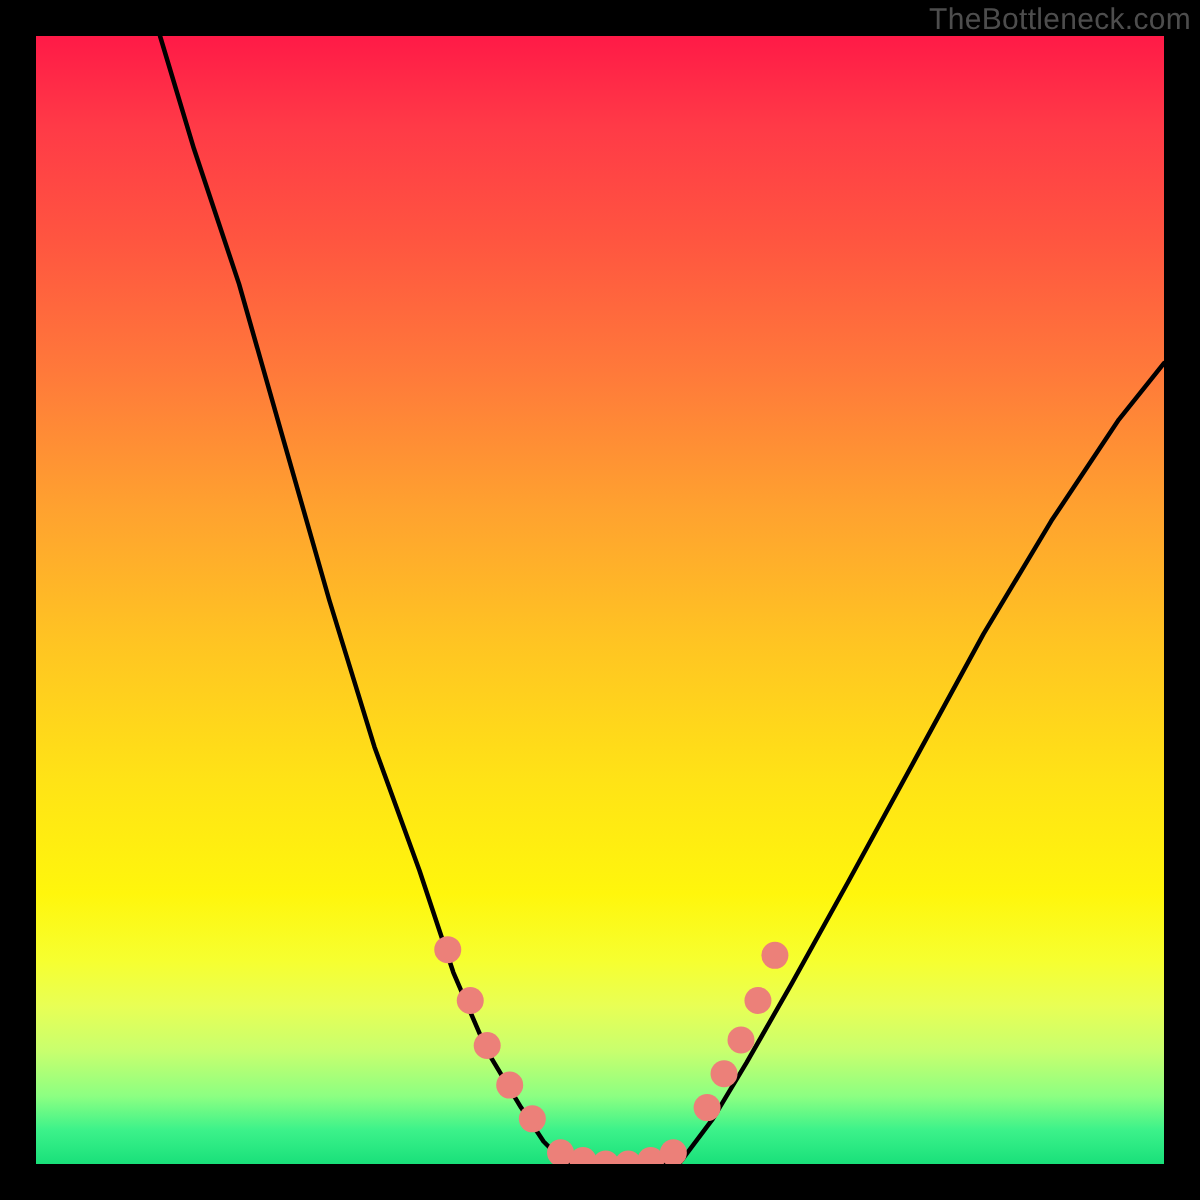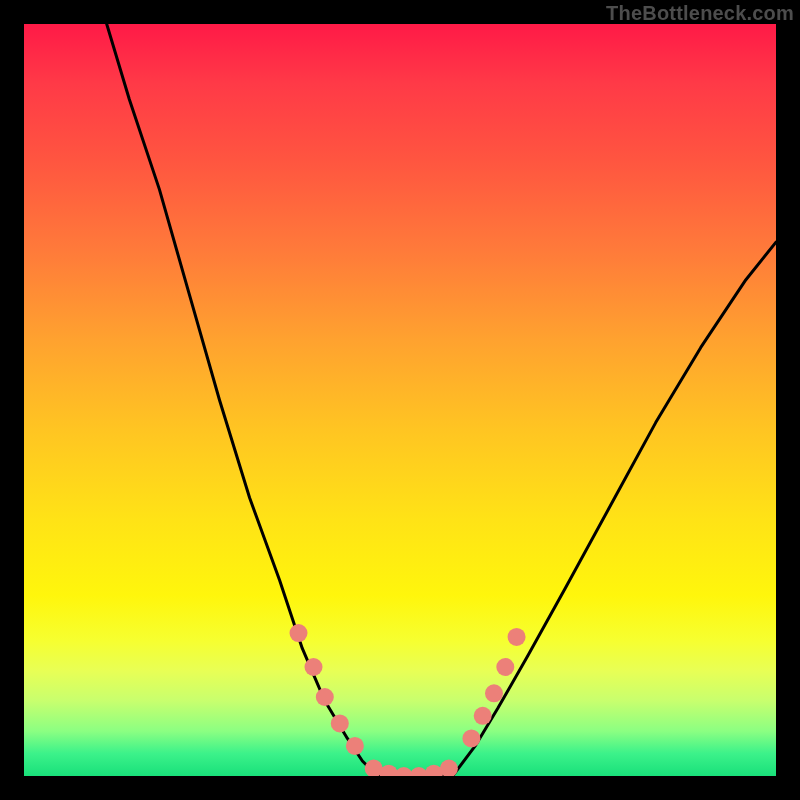--- a/index.html
+++ b/index.html
@@ -40,21 +40,21 @@
       #3cf28a 97%,
       #19e07a 100%
     );
   }
   .watermark {
     position: absolute;
     top: 2px;
     right: 6px;
     color: #4d4d4d;
     font-size: 20px;
-    font-weight: 700;
+    font-weight: 400;
     letter-spacing: 0.2px;
     user-select: none;
   }
   svg.curves {
     position: absolute;
     left: 0;
     top: 0;
     width: 752px;
     height: 752px;
   }

